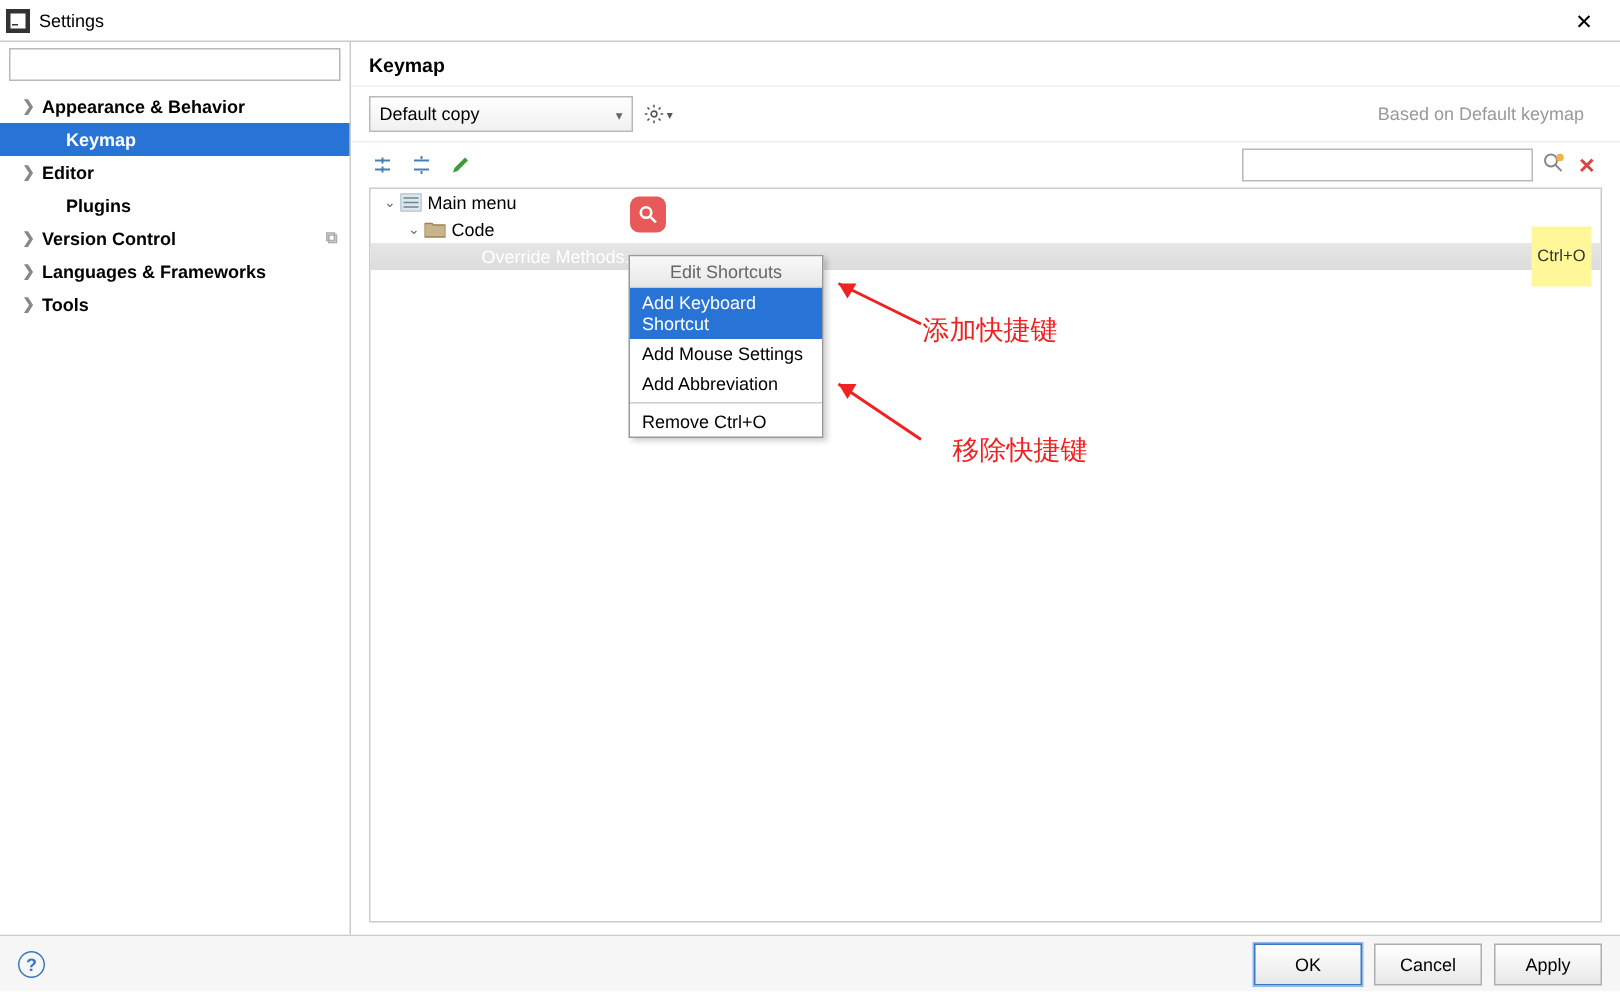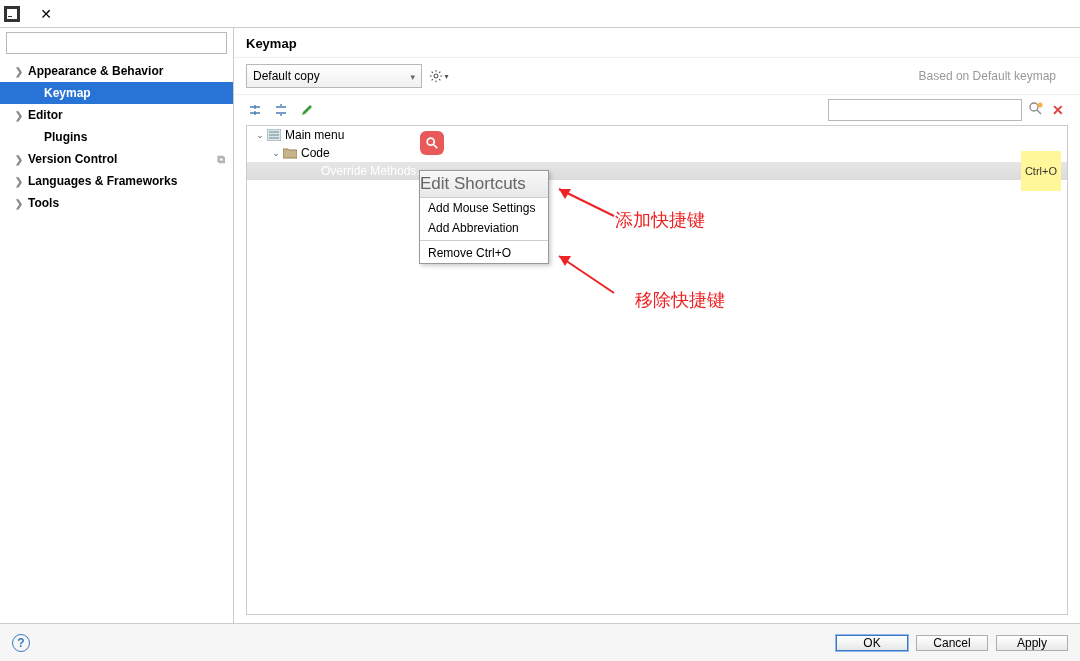--- a/index.html
+++ b/index.html
@@ -54,47 +54,48 @@
 .krow3 { padding-left: 50px; background: linear-gradient(#e6e6e6,#dcdcdc); color:#fff; position:relative; }
 .krow3 .label { color:#fff; }
 .krow3 .shortcut { position:absolute; right:6px; background:#fff799; color:#333; padding:14px 4px; font-size:11px; }
 .folder-icon { width:14px;height:14px; margin-right:4px; display:inline-flex;align-items:center;justify-content:center; }
 .menu-icon-svg { width:14px;height:12px; }
 
 .magnifier-badge { position:absolute; left:173px; top:5px; width:24px;height:24px; background:#e85a5a; border-radius:6px; display:flex;align-items:center;justify-content:center; }
 .magnifier-badge svg { width:14px;height:14px; color:#fff; }
 
 .context-menu { position:absolute; left:172px; top:44px; width:130px; background:#fff; border:1px solid #999; box-shadow:2px 2px 4px rgba(0,0,0,0.2); font-size:12px; z-index:10; }
-.context-menu .cm-header { padding:3px 0; background:linear-gradient(#f8f8f8,#e8e8e8); border-bottom:1px solid #ccc; color:#666; font-size:17px; }
+.context-menu .cm-header { text-align:center; padding:3px 0; background:linear-gradient(#f8f8f8,#e8e8e8); border-bottom:1px solid #ccc; color:#666; font-size:12px; }
 .context-menu .cm-item { padding:3px 8px; cursor:pointer; }
 .context-menu .cm-item.sel { background:#2774d6; color:#fff; }
 .context-menu .cm-sep { border-top:1px solid #ccc; margin:2px 0; }
 
 .annotation { position:absolute; color:#e22; font-size:18px; font-family: Liberation Sans, sans-serif; }
 .ann1 { left:368px; top:82px; }
 .ann2 { left:388px; top:162px; }
 
 .arrow-svg { position:absolute; color:#e22; }
 
 .footer { height: 38px; border-top:1px solid #ccc; display:flex; align-items:center; padding:0 12px; background:#f6f6f6; }
 .help-icon { width:18px;height:18px; color:#3b78c4; cursor:pointer; border:1px solid #3b78c4; border-radius:50%; text-align:center; font-size:12px; line-height:16px; font-weight:bold; }
 .footer-btns { margin-left:auto; display:flex; gap:8px; }
-.btn { min-width:72px; height:16px; border:1px solid #adadad; background:linear-gradient(#fff,#e8e8e8); font-size:12px; cursor:pointer; padding:0 12px; }
+.btn { min-width:72px; height:28px; border:1px solid #adadad; background:linear-gradient(#fff,#e8e8e8); font-size:12px; cursor:pointer; padding:0 12px; }
 .btn.default { border:1px solid #3b78c4; box-shadow: 0 0 0 1px #90b8e8; }
 </style>
 </head>
 <body>
 
 <div class="titlebar">
   <div class="app-icon">
     <svg viewBox="0 0 12 12">
         <rect x="1" y="1" width="10" height="10" fill="#fff"></rect>
         <rect x="2" y="8" width="4" height="1" fill="#333"></rect>
       </svg>
   </div>
+  <div class="title">Settings</div>
   <div class="close">✕</div>
 </div>
 
 <div class="content">
   <div class="sidebar">
     <div class="search-wrap">
       <div class="search-holder">
         <svg class="search-icon" viewBox="0 0 16 16">
             <circle cx="6" cy="6" r="4" fill="none" stroke="currentColor" stroke-width="1.5"></circle>
             <line x1="9" y1="9" x2="13" y2="13" stroke="currentColor" stroke-width="1.5"></line>
@@ -224,20 +225,21 @@
 
       <div class="magnifier-badge">
         <svg viewBox="0 0 16 16">
             <circle cx="6.5" cy="6.5" r="4" fill="none" stroke="currentColor" stroke-width="2"></circle>
             <line x1="10" y1="10" x2="14" y2="14" stroke="currentColor" stroke-width="2"></line>
           </svg>
       </div>
 
       <div class="context-menu">
         <div class="cm-header">Edit Shortcuts</div>
+        <div class="cm-item sel">Add Keyboard Shortcut</div>
         <div class="cm-item">Add Mouse Settings</div>
         <div class="cm-item">Add Abbreviation</div>
         <div class="cm-sep"></div>
         <div class="cm-item">Remove Ctrl+O</div>
       </div>
 
       <svg class="arrow-svg" style="left:302px;top:55px;" width="70" height="40" viewBox="0 0 70 40">
           <line x1="65" y1="35" x2="10" y2="8" stroke="#e22" stroke-width="2"></line>
           <polygon points="10,8 22,8 16,18" fill="#e22"></polygon>
         </svg>

